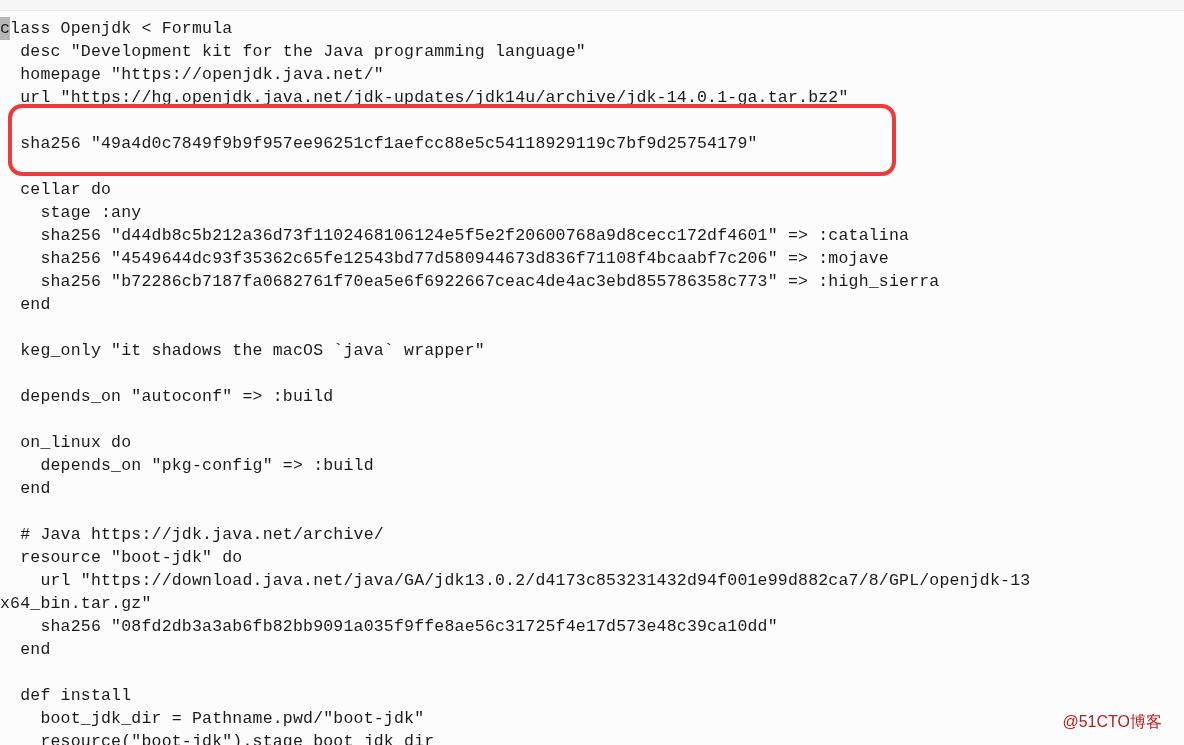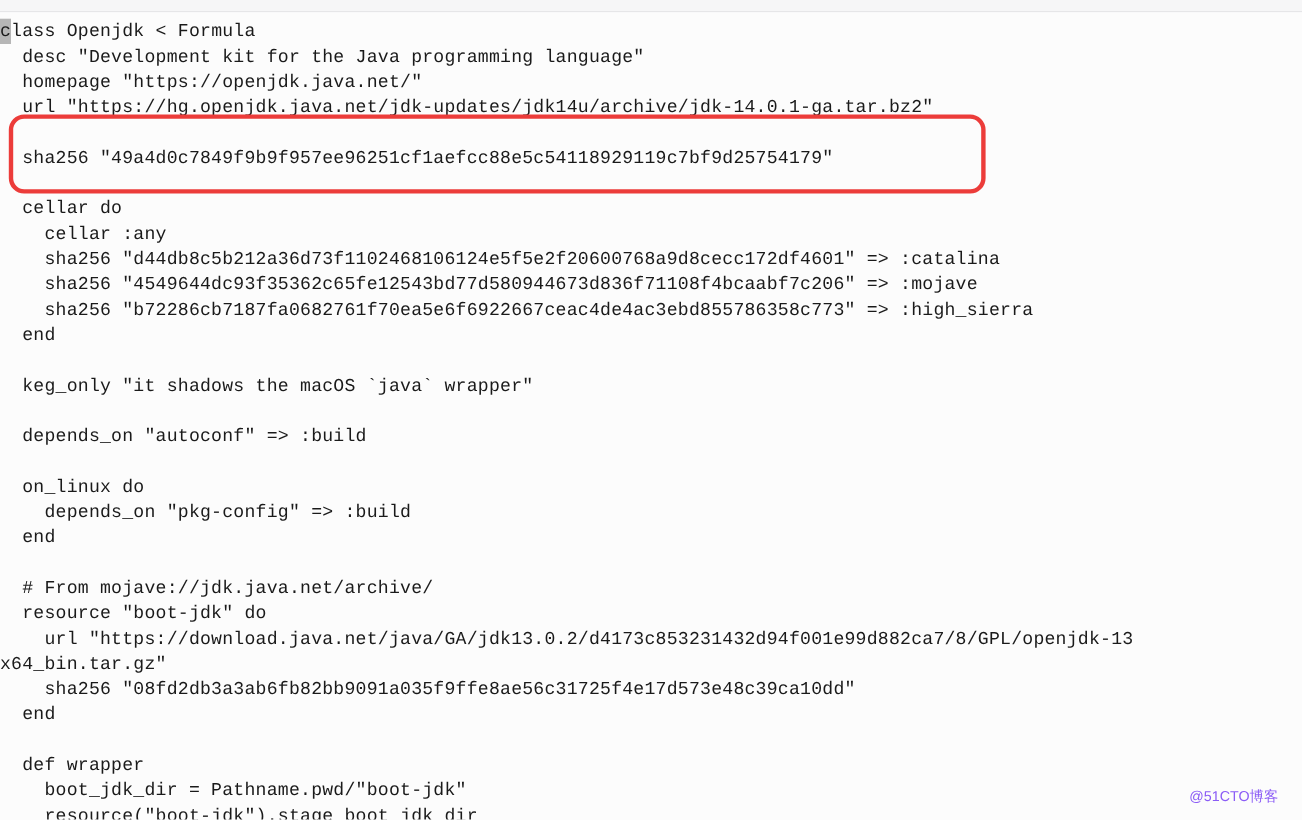--- a/index.html
+++ b/index.html
@@ -43,57 +43,57 @@
     border: 4px solid #ec3c3a;
     border-radius: 14px;
     pointer-events: none;
     box-sizing: border-box;
   }
   .watermark {
     position: absolute;
     right: 22px;
     bottom: 12px;
     font-family: -apple-system, Arial, sans-serif;
-    font-size: 13px;
-    color: #8b5cf6;
+    font-size: 16px;
+    color: #b91c1c;
   }
 </style>
 </head>
 <body>
 
 <div class="topbar"></div>
 
 <pre class="code"><span class="cursor-block">c</span><span>lass Openjdk &lt; Formula</span>
 <span>  desc "Development kit for the Java programming language"</span>
 <span>  homepage "https://openjdk.java.net/"</span>
 <span>  url "https://hg.openjdk.java.net/jdk-updates/jdk14u/archive/jdk-14.0.1-ga.tar.bz2"</span>
 <span></span>
 <span>  sha256 "49a4d0c7849f9b9f957ee96251cf1aefcc88e5c54118929119c7bf9d25754179"</span>
 <span></span>
 <span>  cellar do</span>
-<span>    cellar :any</span>
+<span>    stage :any</span>
 <span>    sha256 "d44db8c5b212a36d73f1102468106124e5f5e2f20600768a9d8cecc172df4601" =&gt; :catalina</span>
 <span>    sha256 "4549644dc93f35362c65fe12543bd77d580944673d836f71108f4bcaabf7c206" =&gt; :mojave</span>
 <span>    sha256 "b72286cb7187fa0682761f70ea5e6f6922667ceac4de4ac3ebd855786358c773" =&gt; :high_sierra</span>
 <span>  end</span>
 <span></span>
 <span>  keg_only "it shadows the macOS `java` wrapper"</span>
 <span></span>
 <span>  depends_on "autoconf" =&gt; :build</span>
 <span></span>
 <span>  on_linux do</span>
 <span>    depends_on "pkg-config" =&gt; :build</span>
 <span>  end</span>
 <span></span>
-<span>  # From mojave://jdk.java.net/archive/</span>
+<span>  # Java https://jdk.java.net/archive/</span>
 <span>  resource "boot-jdk" do</span>
 <span>    url "https://download.java.net/java/GA/jdk13.0.2/d4173c853231432d94f001e99d882ca7/8/GPL/openjdk-13</span>
 <span>x64_bin.tar.gz"</span>
 <span>    sha256 "08fd2db3a3ab6fb82bb9091a035f9ffe8ae56c31725f4e17d573e48c39ca10dd"</span>
 <span>  end</span>
 <span></span>
-<span>  def wrapper</span>
+<span>  def install</span>
 <span>    boot_jdk_dir = Pathname.pwd/"boot-jdk"</span>
 <span>    resource("boot-jdk").stage boot_jdk_dir</span></pre>
 
 <div class="highlight-box"></div>
 
 <div class="watermark">@51CTO博客</div>
 
 </body></html>

